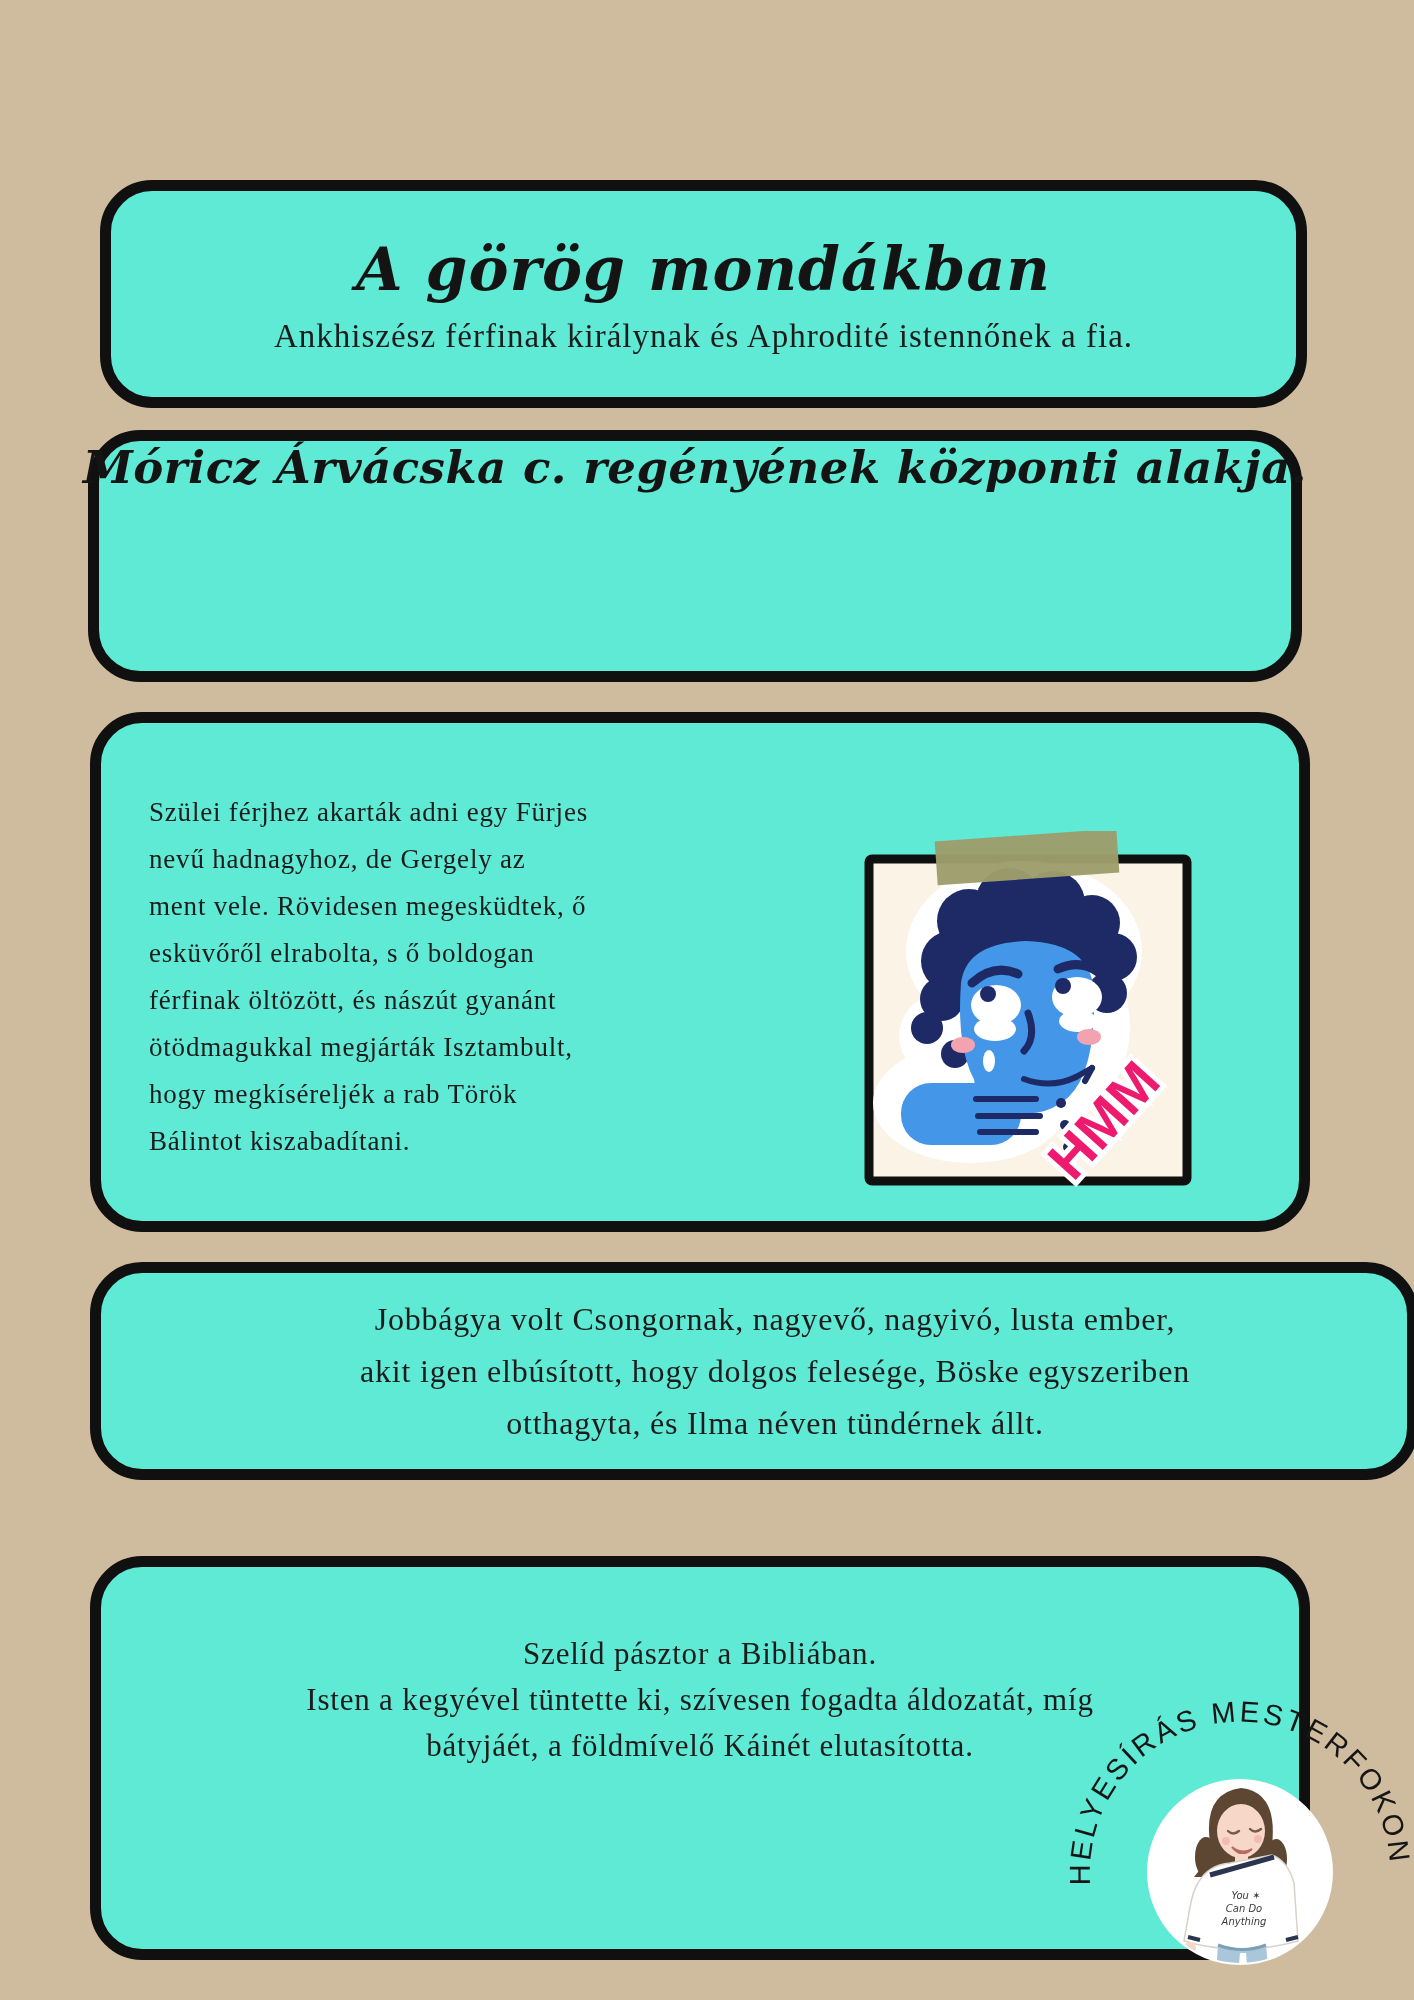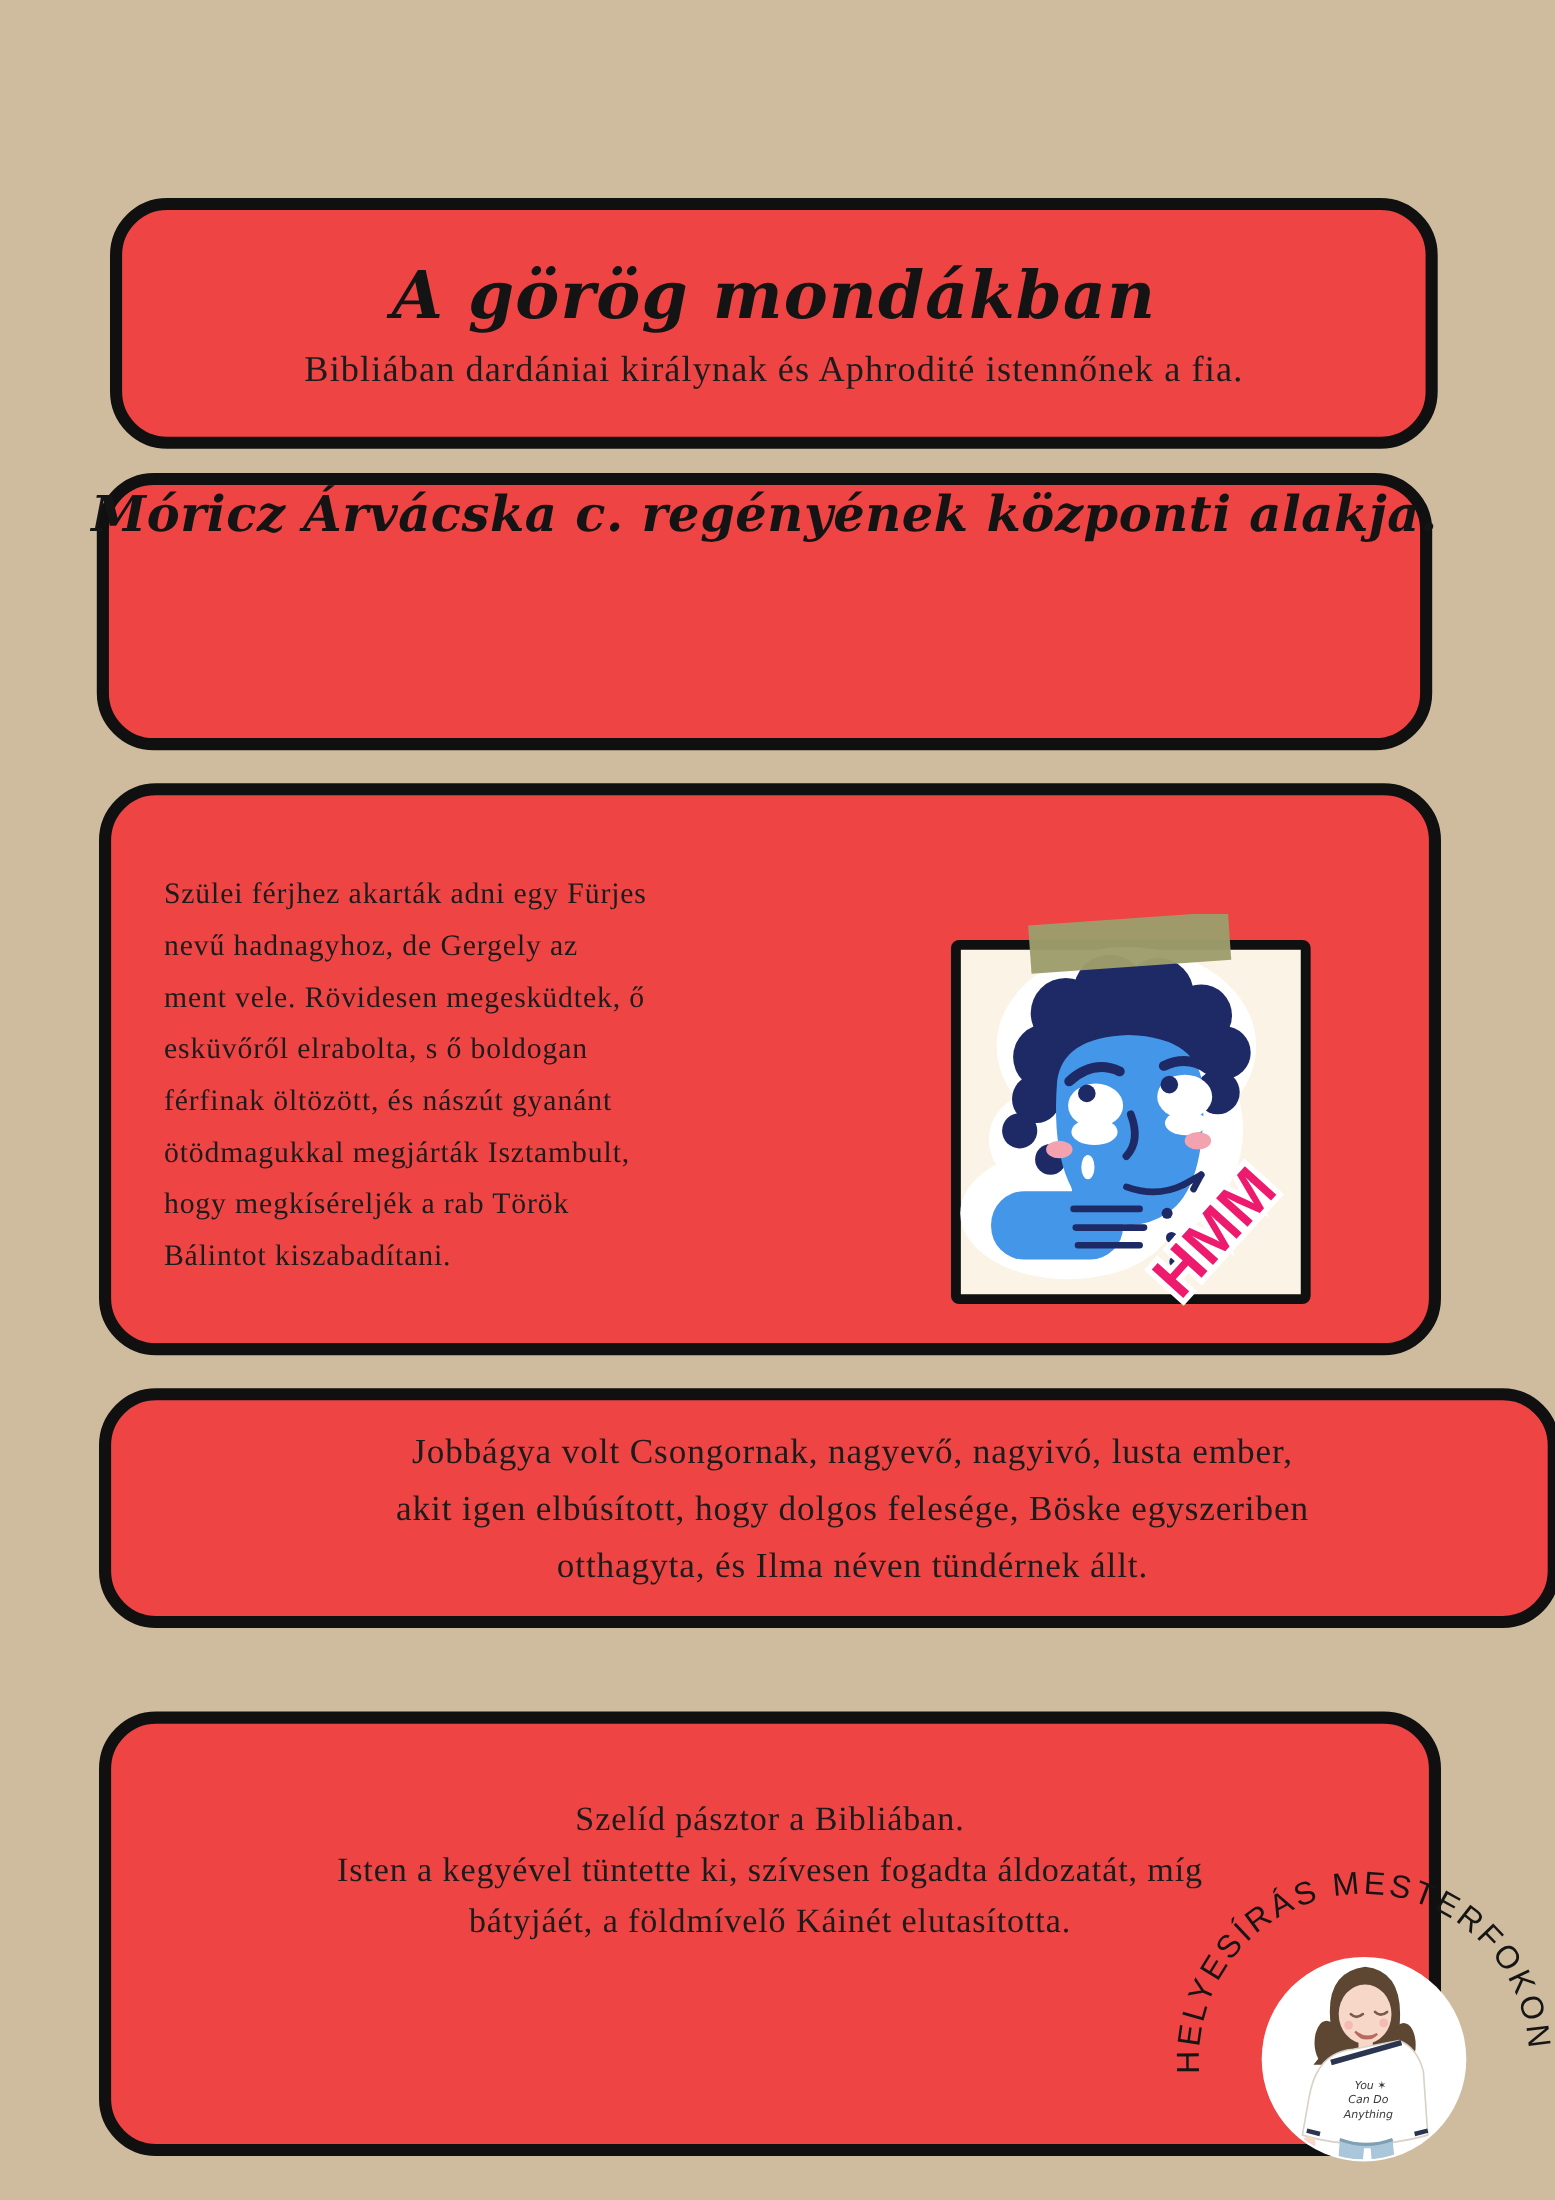--- a/index.html
+++ b/index.html
@@ -6,21 +6,21 @@
   .page{
     position:relative;
     width:1414px;height:2000px;
     background:#cfbc9e;
     overflow:hidden;
     font-family:"Liberation Serif", serif;
     color:#1c1c1c;
   }
   .card{
     position:absolute;
-    background:#ef4444;
+    background:#5eead4;
     border:11px solid #101010;
     border-radius:52px;
     box-sizing:border-box;
   }
   .card1{left:100px;top:180px;width:1207px;height:228px;
     display:flex;flex-direction:column;align-items:center;justify-content:center;gap:14px;}
   .card2{left:88px;top:430px;width:1214px;height:252px;
     display:flex;align-items:flex-start;justify-content:center;}
   .card3{left:90px;top:712px;width:1220px;height:520px;}
   .card4{left:90px;top:1262px;width:1328px;height:218px;
@@ -44,21 +44,21 @@
   .sticker-svg{position:absolute;left:755px;top:108px;}
   .logo-svg{position:absolute;left:1060px;top:1645px;z-index:5;}
 </style>
 </head>
 <body>
 
 <div class="page">
 
   <section class="card card1">
     <h1 class="script title1">A görög mondákban</h1>
-    <p class="serif-sub">Bibliában dardániai királynak és Aphrodité istennőnek a fia.</p>
+    <p class="serif-sub">Ankhiszész férfinak királynak és Aphrodité istennőnek a fia.</p>
   </section>
 
   <section class="card card2">
     <p class="script title2">Móricz Árvácska c. regényének központi alakja.</p>
   </section>
 
   <section class="card card3">
     <div class="bodytext">
       <div>Szülei férjhez akarták adni egy Fürjes</div>
       <div>nevű hadnagyhoz, de Gergely az</div>

